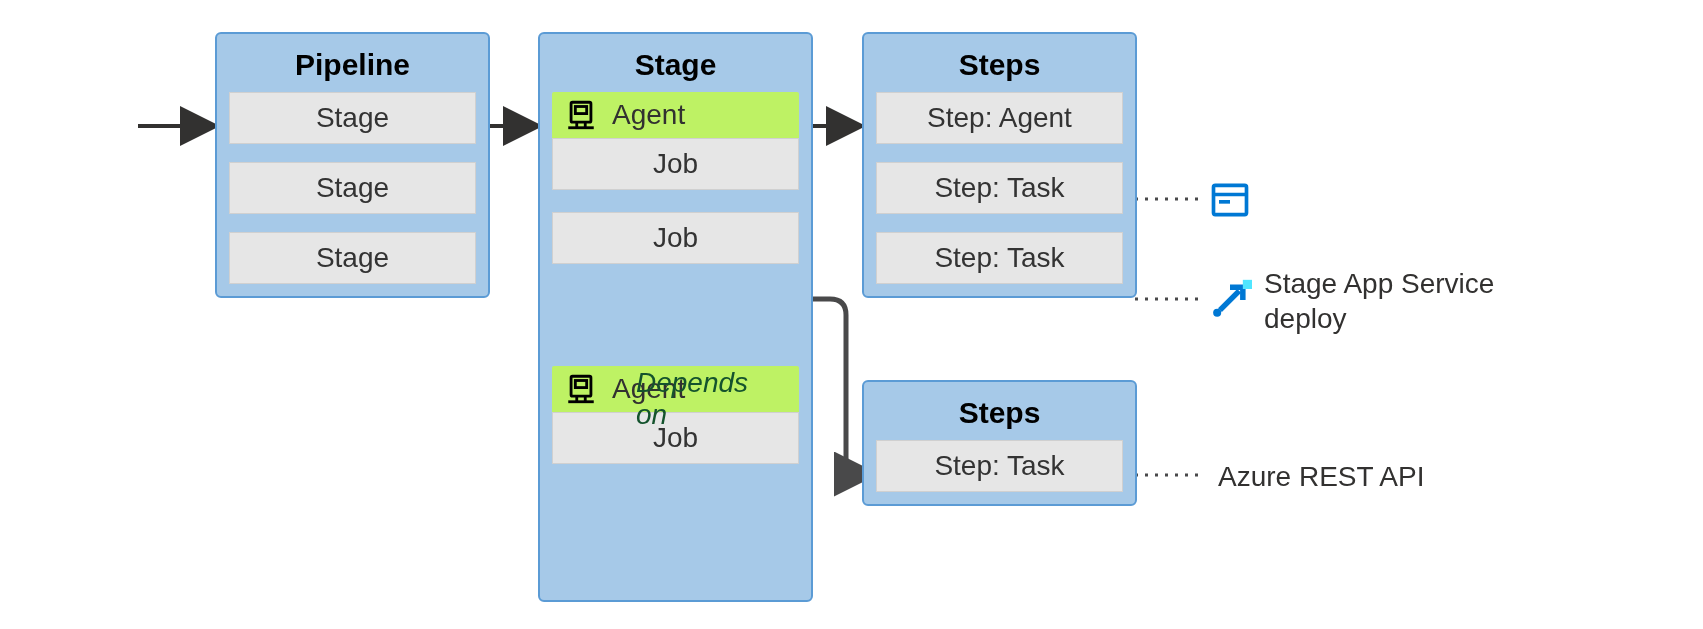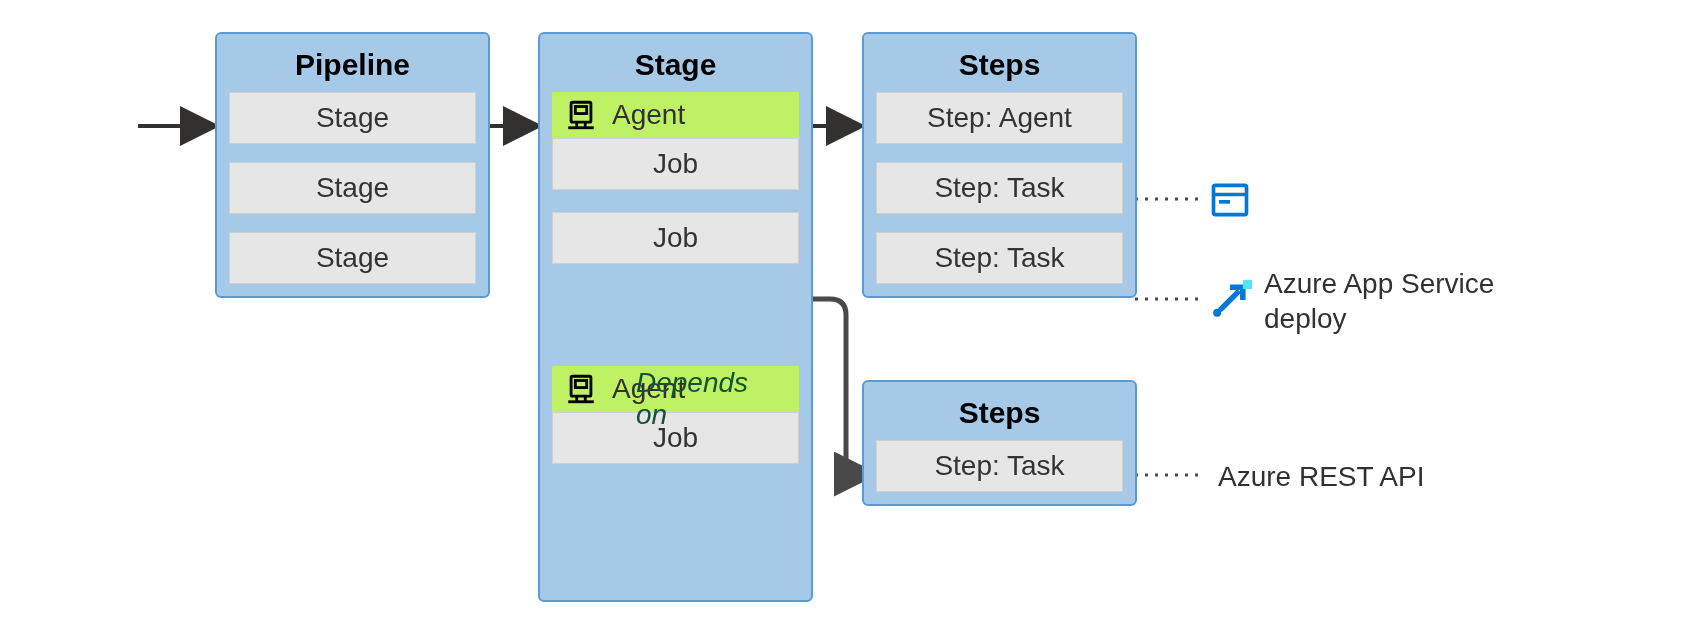--- a/index.html
+++ b/index.html
@@ -208,16 +208,16 @@
   </span>
   <span class="icon" style="position:absolute; left:1208px; top:278px;">
     <svg width="44" height="44" viewBox="0 0 24 24" fill="none">
       <circle cx="5" cy="19" r="2.2" fill="#0078d4"></circle>
       <line x1="6.5" y1="17.5" x2="17" y2="7" stroke="#0078d4" stroke-width="3"></line>
       <path d="M12 5 L19 5 L19 12" fill="none" stroke="#0078d4" stroke-width="3"></path>
       <rect x="19" y="1" width="5" height="5" fill="#50e6ff"></rect>
     </svg>
   </span>
 
-  <div class="annotation" style="left:1264px; top:266px; width:280px;">Azure App Service deploy</div>
+  <div class="annotation" style="left:1264px; top:266px; width:280px;">Stage App Service deploy</div>
   <div class="annotation" style="left:1218px; top:459px;">Azure REST API</div>
 
 </div>
 
 </body></html>

